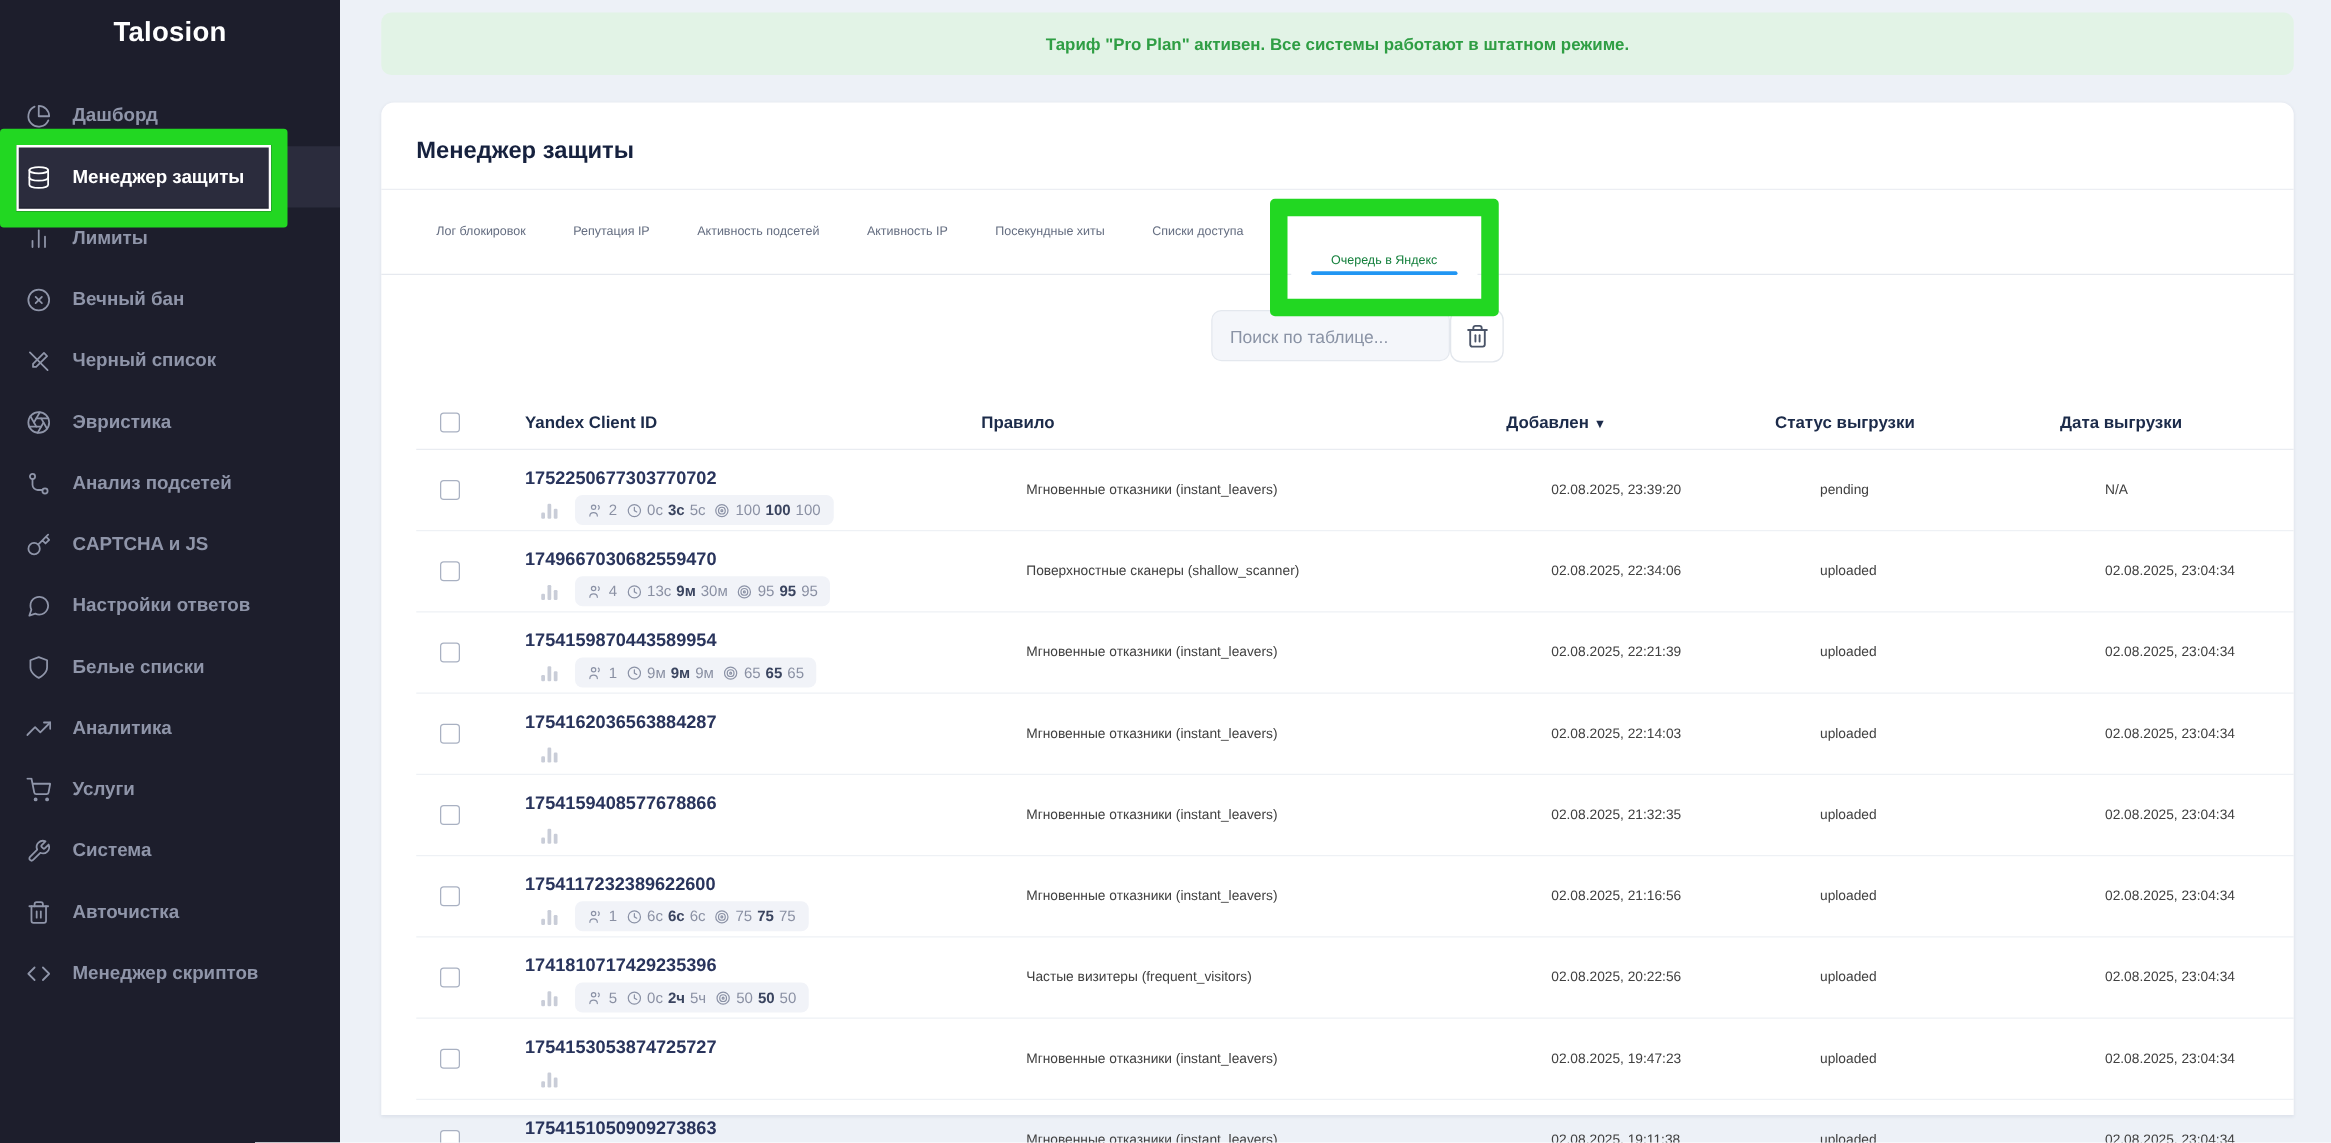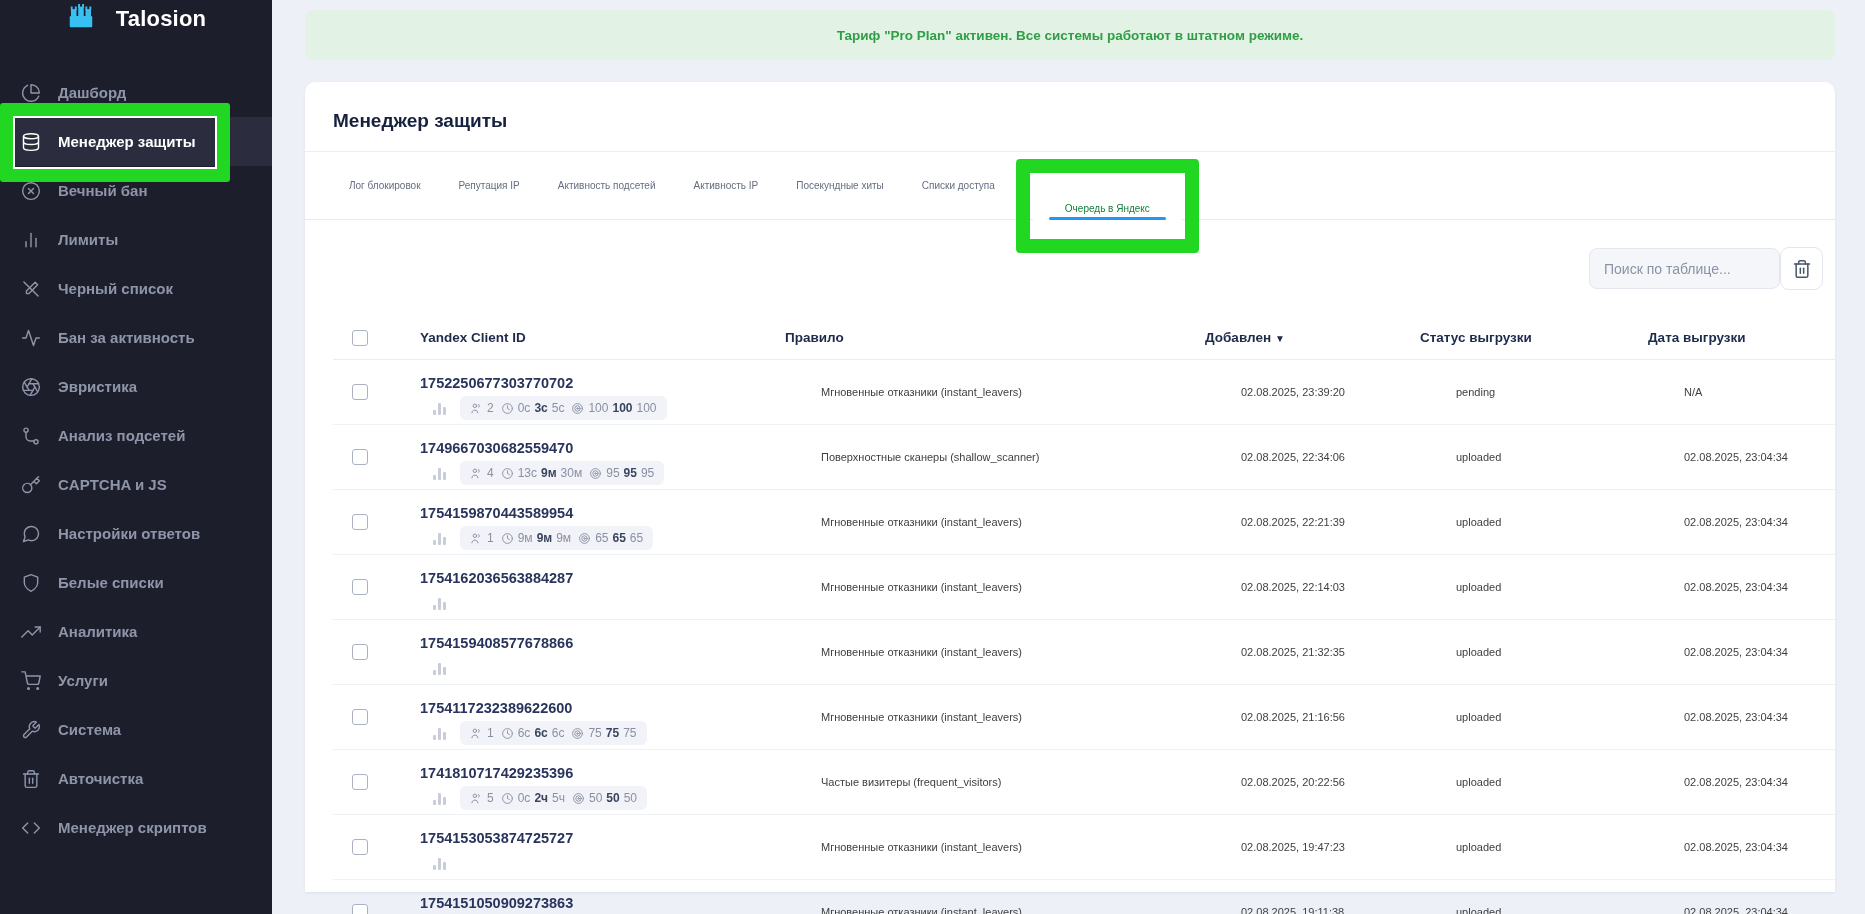--- a/index.html
+++ b/index.html
@@ -2,21 +2,21 @@
 <html><head>
 <meta charset="utf-8">
 <style>
   * { margin:0; padding:0; box-sizing:border-box; }
   html,body { width:1865px; height:914px; }
   body { font-family:"Liberation Sans","DejaVu Sans",sans-serif; background:#edf1f7; }
   .screen { position:relative; width:1865px; height:914px; overflow:hidden; display:flex; }
 
   
   .sidebar { width:272px; height:914px; background:#1d1e2c; flex:0 0 272px; position:relative; z-index:3; }
-  .logo-row { display:flex; align-items:center; justify-content:center; gap:20px; padding-top:0; height:38px; }
+  .logo-row { display:flex; align-items:center; justify-content:center; gap:20px; padding-top:0; height:38px;flex-direction:column; }
   .logo-row svg { width:30px; height:30px; margin-top:-6px; }
   .logo-text { color:#ffffff; font-size:22px; font-weight:800; letter-spacing:.2px; }
   .menu { margin-top:30px; display:flex; flex-direction:column; }
   .menu-item { position:relative; height:49px; display:flex; align-items:center; gap:17px; padding-left:21px; color:#8f95a9; cursor:pointer; }
   .menu-item .mi-icon { width:20px; height:20px; flex:0 0 20px; display:flex; align-items:center; }
   .menu-item .mi-icon svg { width:20px; height:20px; stroke:#8f95a9; fill:none; stroke-width:1.7; stroke-linecap:round; stroke-linejoin:round; }
   .menu-item span.lbl { font-size:15px; font-weight:600; }
   .menu-item.active { background:#2b2c3d; color:#ffffff; }
   .menu-item.active .mi-icon svg { stroke:#ffffff; }
   .menu-item.active span.lbl { font-weight:700; }
@@ -37,21 +37,21 @@
   .tabs-bar { margin-top:19px; height:69px; border-top:1px solid #eceef3; border-bottom:1px solid #e6e9ef;
         display:flex; align-items:center; padding-left:44px; gap:38px; }
   .tab { font-size:10px; color:#646d80; white-space:nowrap; cursor:pointer; }
   .tab.active-wrap { position:relative; align-self:flex-start; margin-top:24px; height:64px;
         background:#ffffff; display:flex; align-items:center; padding:0 32px; z-index:2; color:#15803d; }
   .tab.active-wrap .underline { position:absolute; left:16px; right:16px; bottom:20px; height:3px;
         background:#2196f3; border-radius:3px; }
   .hl-frame-tab { position:absolute; left:-17px; right:-17px; top:-17px; bottom:-13px;
         border:14px solid #22d722; border-radius:4px; pointer-events:none; z-index:5; }
 
-  .toolbar { margin-top:27px; padding:0 12px 0 44px; display:flex; align-items:center; justify-content:flex-end; }
+  .toolbar { margin-top:27px; padding:0 12px 0 44px; display:flex; align-items:center; justify-content:center; }
   .search-input { width:191px; height:41px; background:#f4f6fa; border:1px solid #e4e8ee; border-radius:8px;
         padding:0 14px; font-size:14px; color:#3a445f; font-family:inherit; outline:none; }
   .search-input::placeholder { color:#8a93a5; }
   .trash-btn { width:43px; height:43px; background:#ffffff; border:1px solid #e2e6ec; border-radius:9px;
         display:flex; align-items:center; justify-content:center; cursor:pointer; }
   .trash-btn svg { width:20px; height:20px; stroke:#4a5468; fill:none; stroke-width:1.8; stroke-linecap:round; stroke-linejoin:round; }
 
   .table { margin-left:28px; width:1502px; }
   .tr { display:grid; grid-template-columns:87px 365px 420px 215px 228px 1fr; align-items:center; }
   .thead { height:44px; margin-top:26px; border-bottom:1px solid #e9ecf1; }
@@ -111,53 +111,45 @@
               <path d="M3 5v14c0 1.7 4 3 9 3s9-1.3 9-3V5"></path>
               <path d="M3 12c0 1.7 4 3 9 3s9-1.3 9-3"></path>
             </svg>
           </span>
           <span class="lbl">Менеджер защиты</span>
           <span class="hl-frame-side"></span>
         </div>
         <div class="menu-item">
           <span class="mi-icon">
             <svg viewBox="0 0 24 24">
+              <line x1="18" y1="20" x2="18" y2="10"></line>
+              <line x1="12" y1="20" x2="12" y2="4"></line>
+              <line x1="6" y1="20" x2="6" y2="14"></line>
+            </svg>
+          </span>
+          <span class="lbl">Лимиты</span>
+        </div>
+        <div class="menu-item">
+          <span class="mi-icon">
+            <svg viewBox="0 0 24 24">
               <circle cx="12" cy="12" r="10"></circle>
               <line x1="15" y1="9" x2="9" y2="15"></line>
               <line x1="9" y1="9" x2="15" y2="15"></line>
             </svg>
           </span>
           <span class="lbl">Вечный бан</span>
         </div>
         <div class="menu-item">
           <span class="mi-icon">
             <svg viewBox="0 0 24 24">
-              <line x1="18" y1="20" x2="18" y2="10"></line>
-              <line x1="12" y1="20" x2="12" y2="4"></line>
-              <line x1="6" y1="20" x2="6" y2="14"></line>
-            </svg>
-          </span>
-          <span class="lbl">Лимиты</span>
-        </div>
-        <div class="menu-item">
-          <span class="mi-icon">
-            <svg viewBox="0 0 24 24">
               <path d="M17 4l3 3L9.5 17.5H6.5v-3z"></path>
               <line x1="3.5" y1="3.5" x2="20.5" y2="20.5"></line>
             </svg>
           </span>
           <span class="lbl">Черный список</span>
-        </div>
-        <div class="menu-item">
-          <span class="mi-icon">
-            <svg viewBox="0 0 24 24">
-              <polyline points="22 12 18 12 15 21 9 3 6 12 2 12"></polyline>
-            </svg>
-          </span>
-          <span class="lbl">Бан за активность</span>
         </div>
         <div class="menu-item">
           <span class="mi-icon">
             <svg viewBox="0 0 24 24">
               <circle cx="12" cy="12" r="10"></circle>
               <line x1="14.31" y1="8" x2="20.05" y2="17.94"></line>
               <line x1="9.69" y1="8" x2="21.17" y2="8"></line>
               <line x1="7.38" y1="12" x2="13.12" y2="2.06"></line>
               <line x1="9.69" y1="16" x2="3.95" y2="6.06"></line>
               <line x1="14.31" y1="16" x2="2.83" y2="16"></line>

